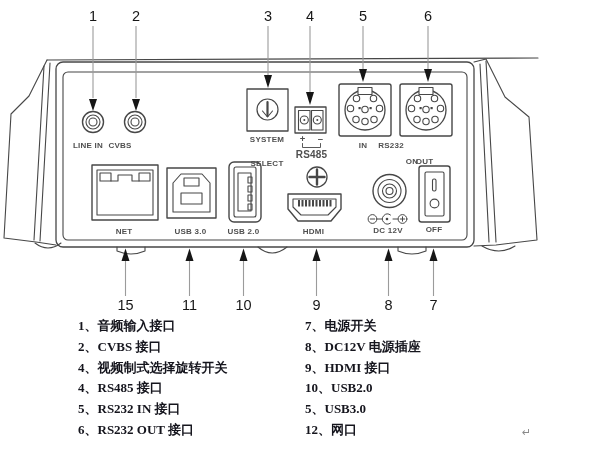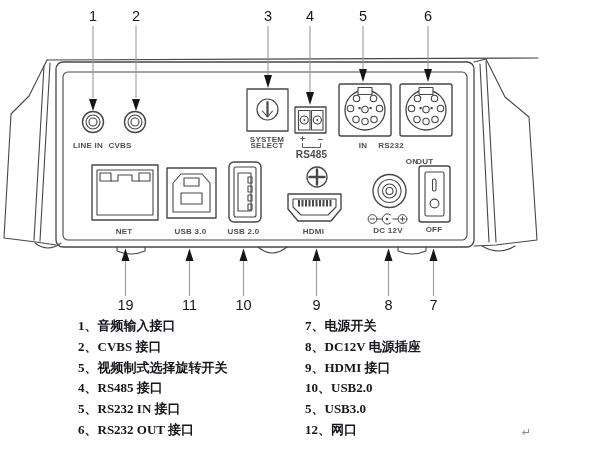--- a/index.html
+++ b/index.html
@@ -215,44 +215,44 @@
   <span class="abs num" style="left:268px;top:16px">3</span>
   <span class="abs num" style="left:310px;top:16px">4</span>
   <span class="abs num" style="left:363px;top:16px">5</span>
   <span class="abs num" style="left:428px;top:16px">6</span>
 
   <span class="abs num" style="left:433.5px;top:305px">7</span>
   <span class="abs num" style="left:388.5px;top:305px">8</span>
   <span class="abs num" style="left:316.5px;top:305px">9</span>
   <span class="abs num" style="left:243.5px;top:305px">10</span>
   <span class="abs num" style="left:189.5px;top:305px">11</span>
-  <span class="abs num" style="left:125.5px;top:305px">19</span>
+  <span class="abs num" style="left:125.5px;top:305px">15</span>
 
   <span class="abs plabel" style="left:88px;top:145px">LINE IN</span>
   <span class="abs plabel" style="left:120px;top:145px">CVBS</span>
   <span class="abs plabel" style="left:267px;top:139px">SYSTEM</span>
-  <span class="abs plabel" style="left:267px;top:145px">SELECT</span>
+  <span class="abs plabel" style="left:267px;top:163px">SELECT</span>
   <span class="abs sign" style="left:302.5px;top:138px">+</span>
   <span class="abs sign" style="left:320.5px;top:138px">–</span>
   <span class="abs plabel small" style="left:311.5px;top:153.5px">RS485</span>
   <span class="abs plabel" style="left:363px;top:144.5px">IN</span>
   <span class="abs plabel" style="left:391px;top:144.5px">RS232</span>
   <span class="abs plabel" style="left:424.5px;top:161px">OUT</span>
   <span class="abs plabel" style="left:412px;top:161px">ON</span>
   <span class="abs plabel" style="left:124px;top:230.5px">NET</span>
   <span class="abs plabel" style="left:190.5px;top:230.5px">USB 3.0</span>
   <span class="abs plabel" style="left:243.5px;top:230.5px">USB 2.0</span>
   <span class="abs plabel" style="left:313.5px;top:230.5px">HDMI</span>
   <span class="abs plabel" style="left:388px;top:230px">DC 12V</span>
   <span class="abs plabel" style="left:434px;top:229px">OFF</span>
 
   <div class="legend" style="left:78px;top:316px">
     <div class="row">1、音频输入接口</div>
     <div class="row">2、CVBS 接口</div>
-    <div class="row">5、视频制式选择旋转开关</div>
+    <div class="row">4、视频制式选择旋转开关</div>
     <div class="row">4、RS485 接口</div>
     <div class="row">5、RS232 IN 接口</div>
     <div class="row">6、RS232 OUT 接口</div>
   </div>
   <div class="legend" style="left:305px;top:316px">
     <div class="row">7、电源开关</div>
     <div class="row">8、DC12V 电源插座</div>
     <div class="row">9、HDMI 接口</div>
     <div class="row">10、USB2.0</div>
     <div class="row">5、USB3.0</div>

